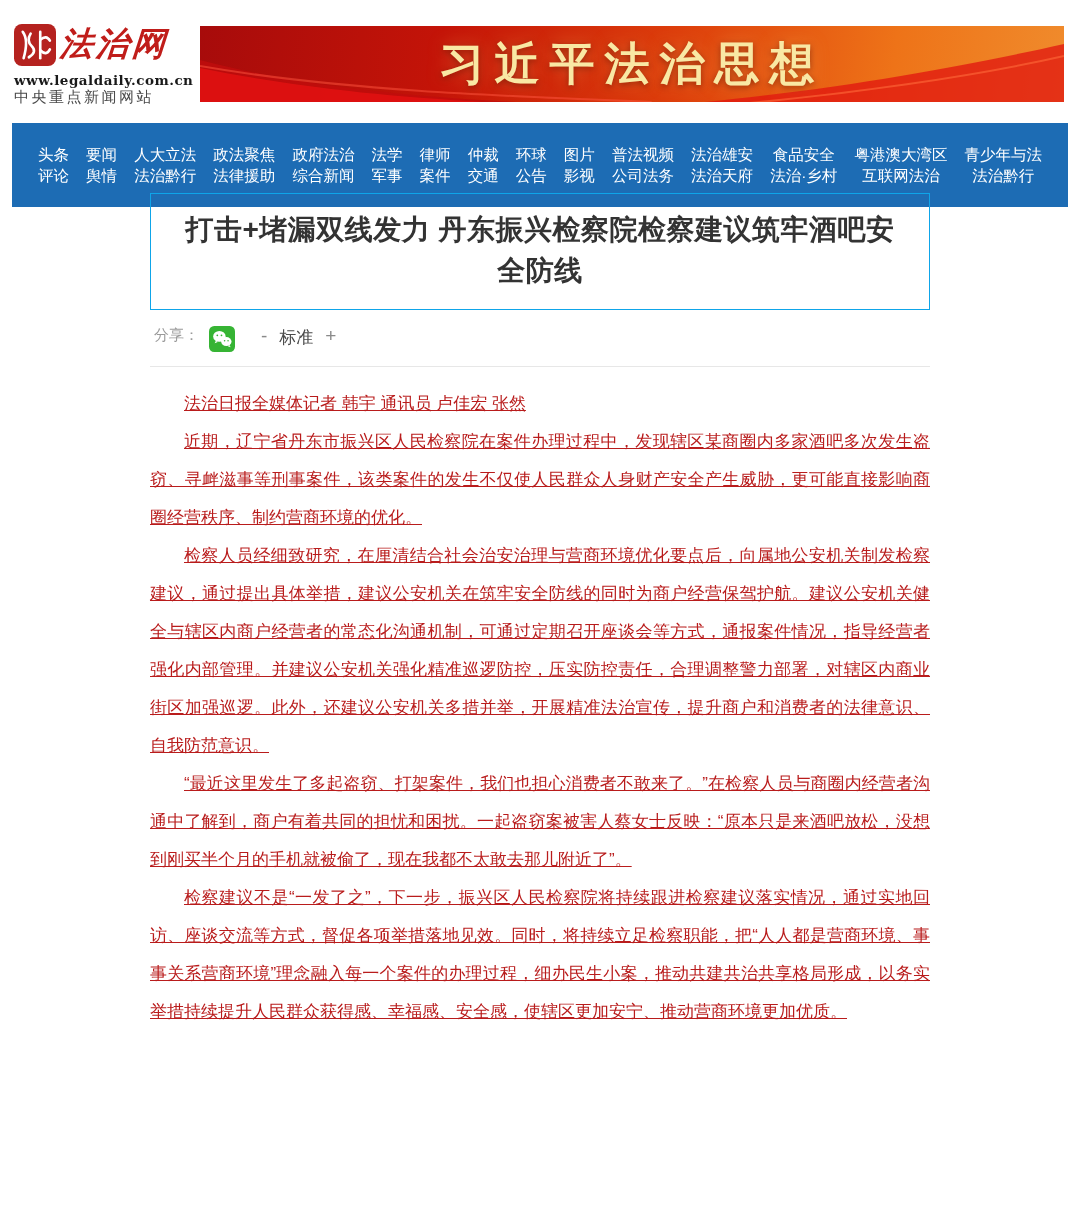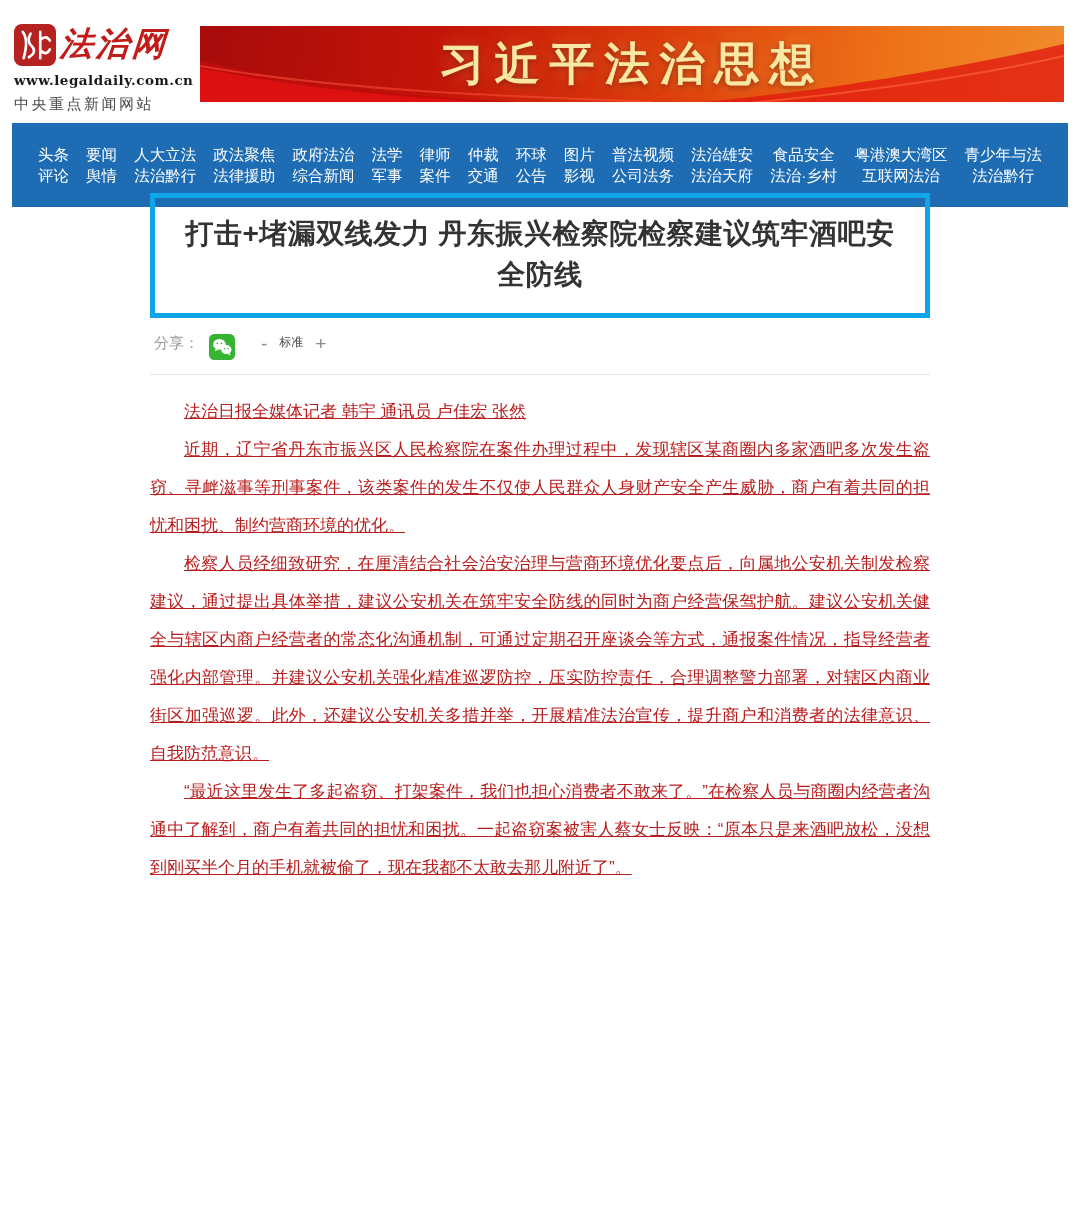--- a/index.html
+++ b/index.html
@@ -17,21 +17,21 @@
   .site-name {
     font-size: 33px; font-weight: bold; font-style: italic; color: #c01d1a;
     font-family: "DejaVu Serif", "Liberation Serif", serif;
     letter-spacing: 3px; transform: skewX(-4deg); display: inline-block;
   }
   .site-url {
     margin-top: 5px; font-family: "DejaVu Serif", "Liberation Serif", serif;
     font-weight: bold; font-size: 13.5px; color: #1a1a1a; letter-spacing: 0.5px;
   }
   .site-subtitle {
-    margin-top: 7px; font-family: Liberation Sans, sans-serif;
+    font-family: Liberation Sans, sans-serif;
     font-size: 15px; color: #4a4a4a; letter-spacing: 2.5px;
   }
   .banner {
     position: absolute; left: 200px; right: 16px; top: 26px; height: 76px;
     background: linear-gradient(97deg, #a70b0b 0%, #c41408 28%, #dd3f0c 55%, #ee7318 80%, #f08b2c 100%);
     overflow: hidden; cursor: pointer;
   }
   .banner svg.ribbons { position: absolute; inset: 0; width: 100%; height: 100%; }
   .banner-text {
     position: absolute; top: 50%; left: 50%; transform: translate(-50%, -50%);
@@ -53,38 +53,38 @@
     white-space: nowrap; cursor: pointer;
   }
   
   .content { position: absolute; top: 191px; left: 150px; width: 780px; }
   .breadcrumb { padding: 14px 6px 10px 6px; font-size: 14px; color: #a9a9a9; }
   .breadcrumb a { text-decoration: none; cursor: pointer; }
   .breadcrumb .home { color: #a9a9a9; }
   .breadcrumb .sep { margin: 0 6px; color: #a9a9a9; }
   .breadcrumb .current { color: #404040; font-weight: bold; }
   .title-box {
-    border: 5px solid #0ea5e9; padding: 16px 30px 18px 30px; margin-top: 2px;
+    border: 1px solid #0ea5e9; padding: 16px 30px 18px 30px; margin-top: 2px;
   }
   .title-box h1 {
     font-size: 28px; line-height: 1.45; font-weight: bold; color: #333;
     text-align: center; letter-spacing: 0.5px;
   }
   .meta-row {
     display: flex; justify-content: space-between; align-items: center;
     padding: 16px 4px 12px 4px; font-size: 15px; color: #9a9a9a;
   }
   .meta-left span { margin-right: 6px; }
   .meta-right { display: flex; align-items: flex-start; gap: 10px; padding-right: 26px; }
   .wechat { width: 26px; height: 26px; display: inline-block; cursor: pointer; margin-right: 14px; }
   .font-btn {
     color: #8a8a8a; font-size: 19px; text-decoration: none; cursor: pointer;
     line-height: 1; padding: 0 2px;
   }
-  .font-label { color: #4a4a4a; font-size: 12px; }
+  .font-label { color: #4a4a4a; font-size: 17px; }
   .divider { border: none; border-top: 1px solid #e7e7e7; margin: 2px 0 10px 0; }
   article { padding-top: 8px; }
   article p {
     font-size: 17px; color: #b91c1c; line-height: 38px; text-indent: 2em;
     text-align: justify; margin: 0; text-decoration: underline;
   }
 </style>
 </head>
 <body>
 
@@ -210,19 +210,20 @@
         <a class="font-btn">-</a>
         <span class="font-label">标准</span>
         <a class="font-btn">+</a>
       </div>
     </div>
 
     <hr class="divider">
 
     <article>
       <p>法治日报全媒体记者 韩宇 通讯员 卢佳宏 张然</p>
-      <p>近期，辽宁省丹东市振兴区人民检察院在案件办理过程中，发现辖区某商圈内多家酒吧多次发生盗窃、寻衅滋事等刑事案件，该类案件的发生不仅使人民群众人身财产安全产生威胁，商户有着共同的担忧和困扰、制约营商环境的优化。</p>
+      <p>近期，辽宁省丹东市振兴区人民检察院在案件办理过程中，发现辖区某商圈内多家酒吧多次发生盗窃、寻衅滋事等刑事案件，该类案件的发生不仅使人民群众人身财产安全产生威胁，更可能直接影响商圈经营秩序、制约营商环境的优化。</p>
       <p>检察人员经细致研究，在厘清结合社会治安治理与营商环境优化要点后，向属地公安机关制发检察建议，通过提出具体举措，建议公安机关在筑牢安全防线的同时为商户经营保驾护航。建议公安机关健全与辖区内商户经营者的常态化沟通机制，可通过定期召开座谈会等方式，通报案件情况，指导经营者强化内部管理。并建议公安机关强化精准巡逻防控，压实防控责任，合理调整警力部署，对辖区内商业街区加强巡逻。此外，还建议公安机关多措并举，开展精准法治宣传，提升商户和消费者的法律意识、自我防范意识。</p>
       <p>“最近这里发生了多起盗窃、打架案件，我们也担心消费者不敢来了。”在检察人员与商圈内经营者沟通中了解到，商户有着共同的担忧和困扰。一起盗窃案被害人蔡女士反映：“原本只是来酒吧放松，没想到刚买半个月的手机就被偷了，现在我都不太敢去那儿附近了”。</p>
+      <p>检察建议不是“一发了之”，下一步，振兴区人民检察院将持续跟进检察建议落实情况，通过实地回访、座谈交流等方式，督促各项举措落地见效。同时，将持续立足检察职能，把“人人都是营商环境、事事关系营商环境”理念融入每一个案件的办理过程，细办民生小案，推动共建共治共享格局形成，以务实举措持续提升人民群众获得感、幸福感、安全感，使辖区更加安宁、推动营商环境更加优质。</p>
     </article>
 
   </main>
 </div>
 
 </body></html>

